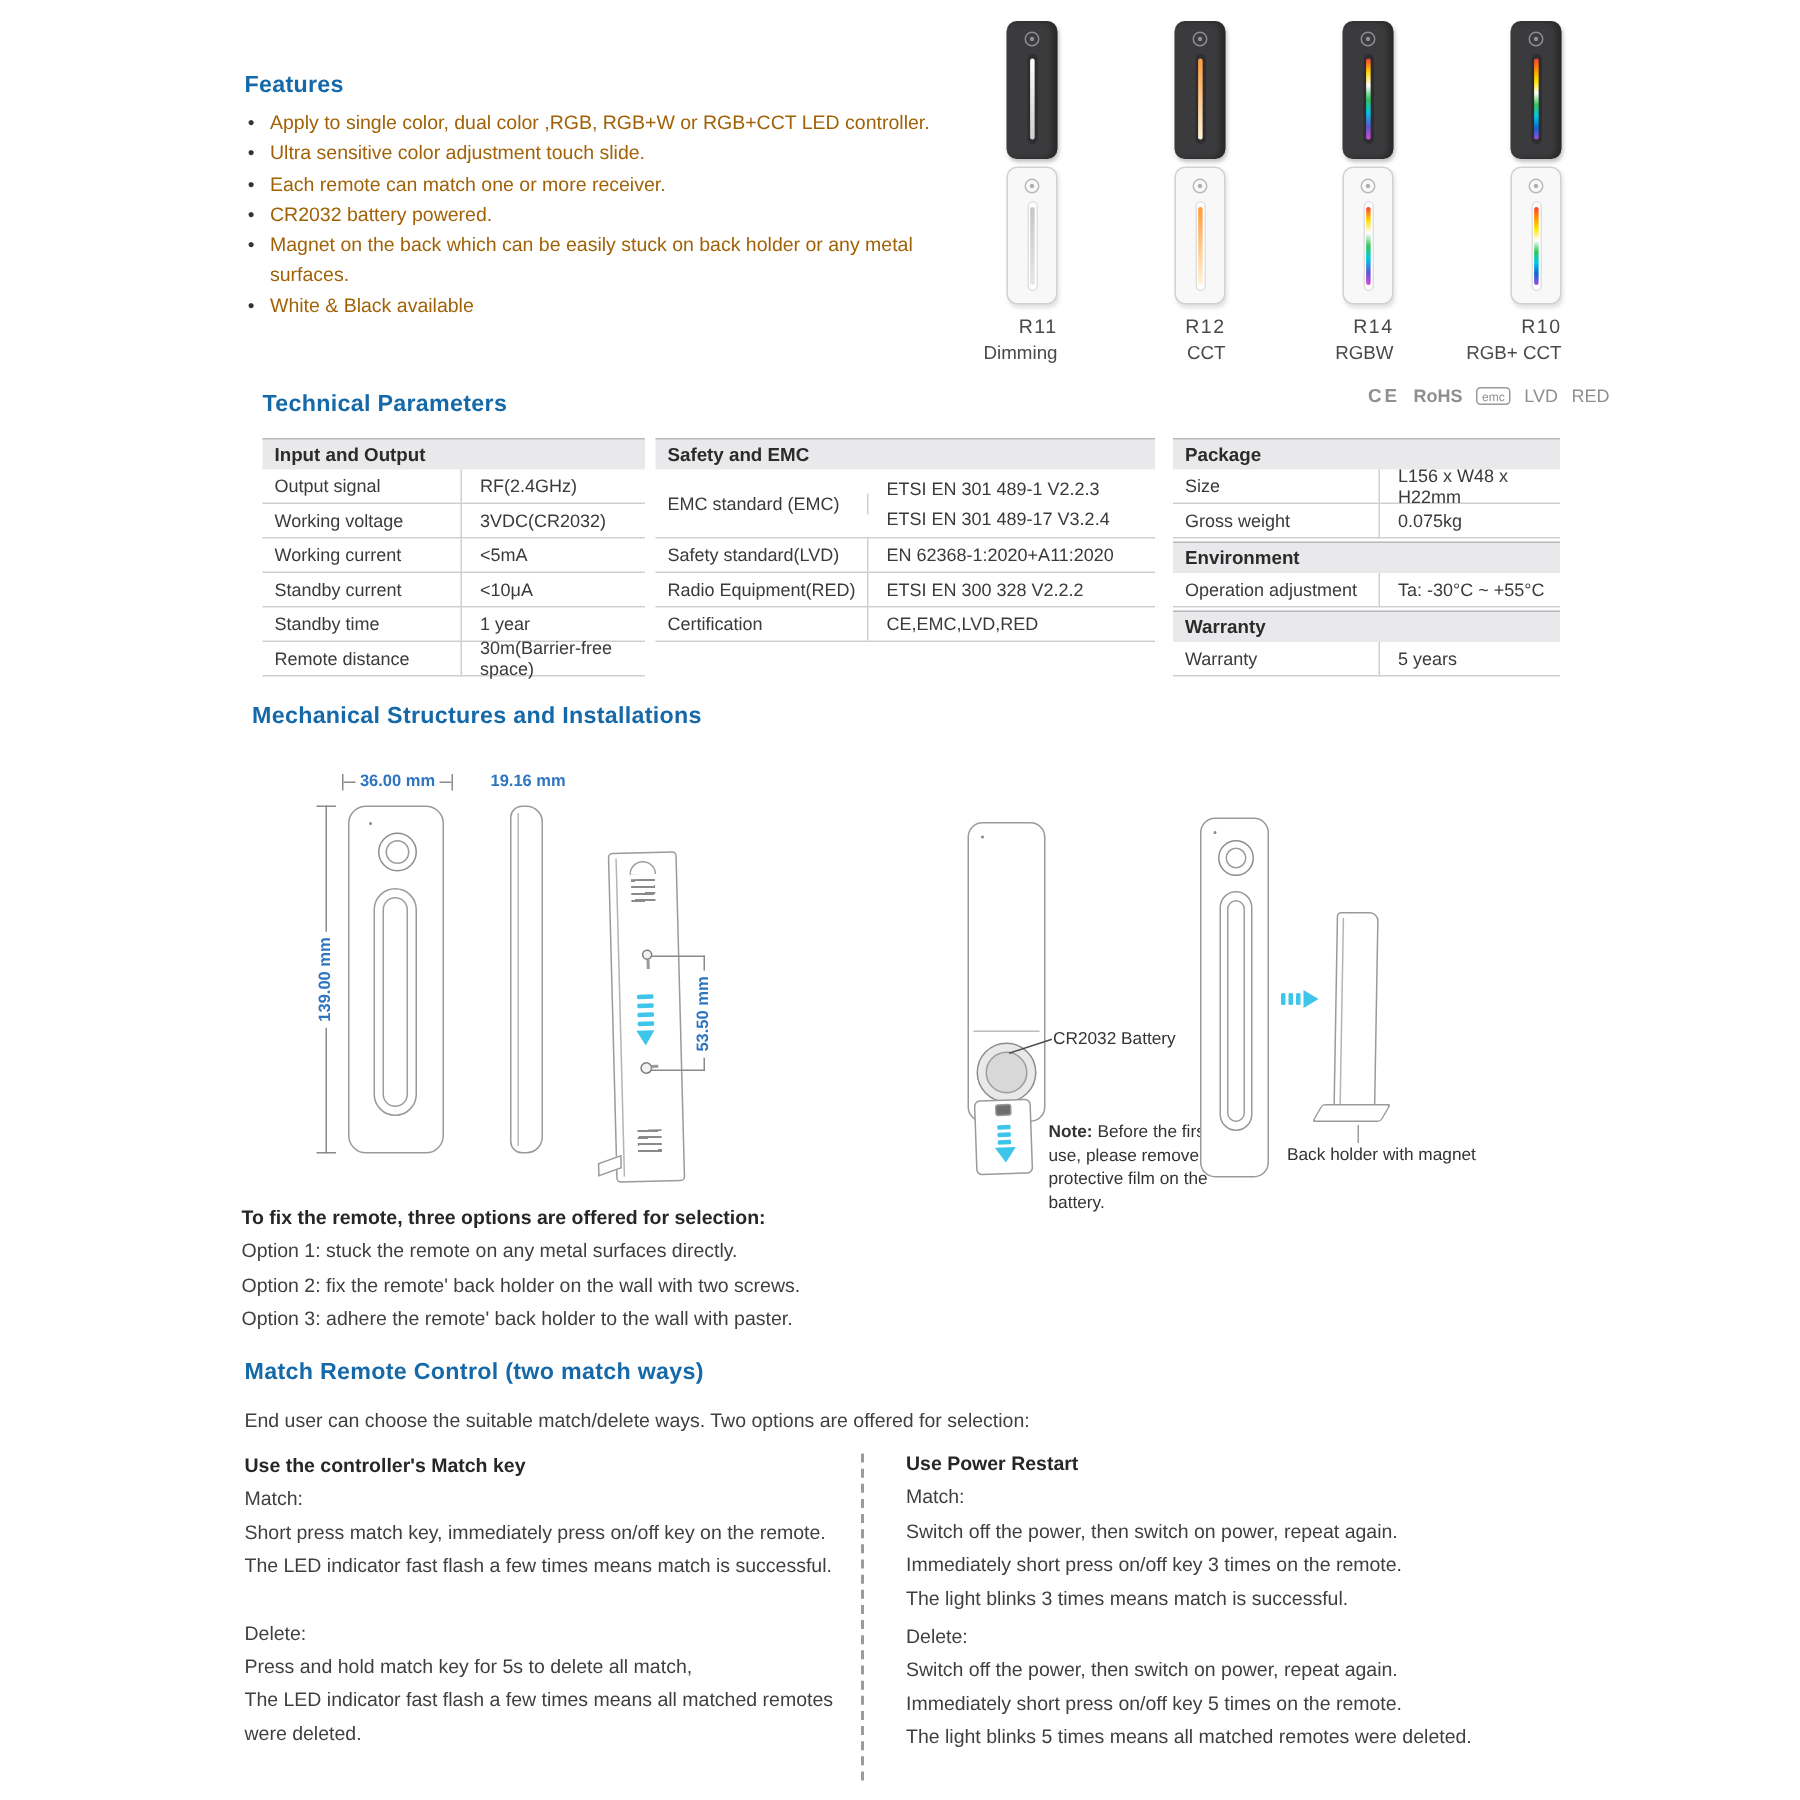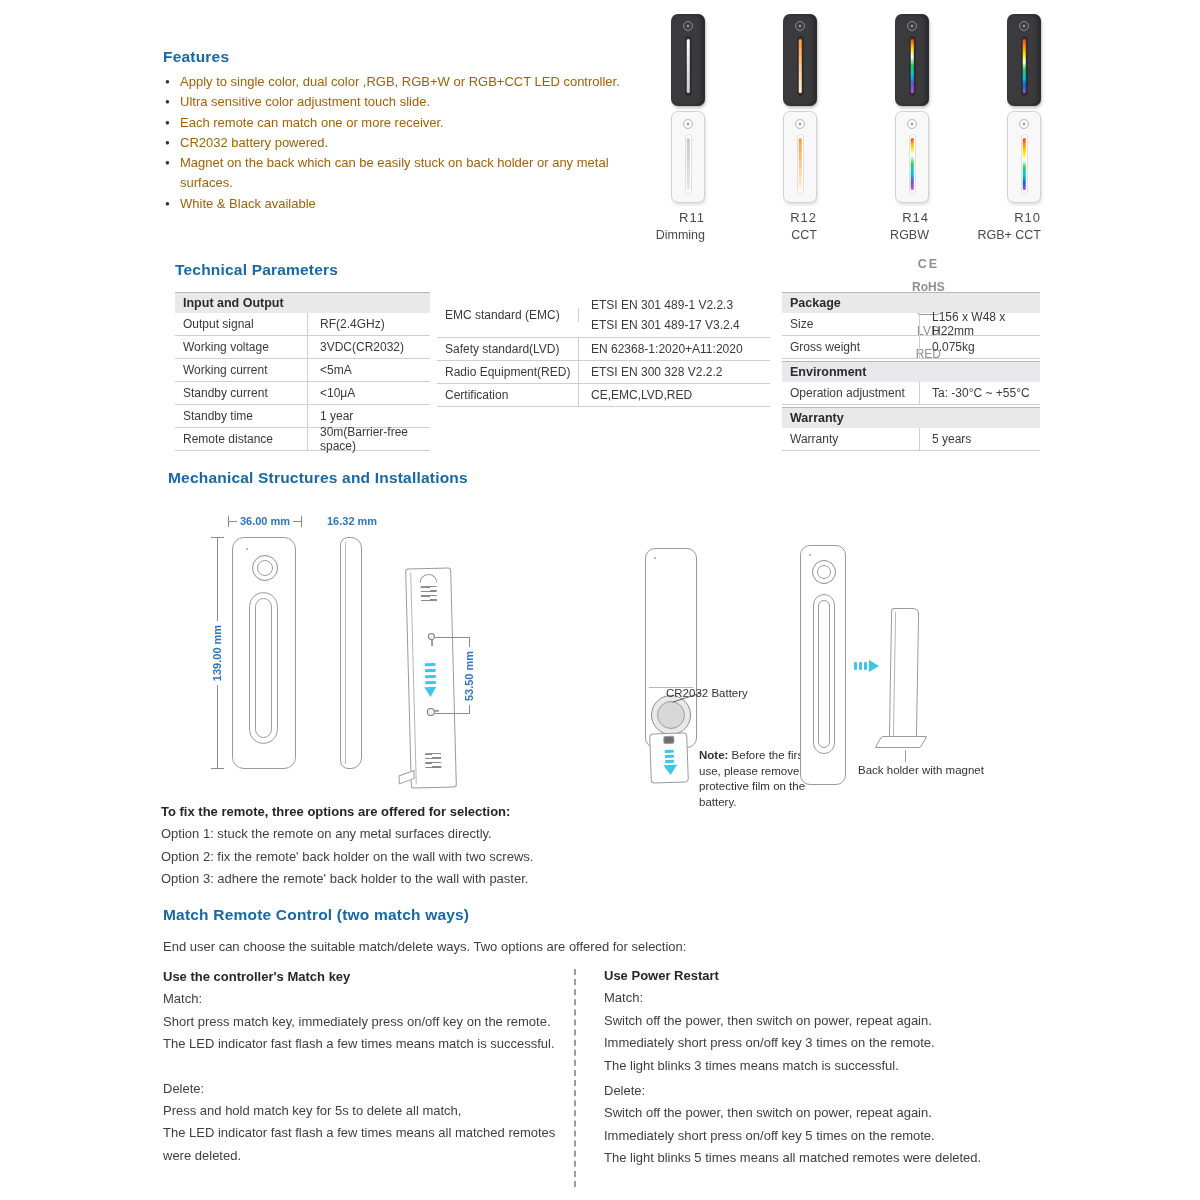--- a/index.html
+++ b/index.html
@@ -35,21 +35,21 @@
   .grad-dim  .r-line { background:linear-gradient(180deg,#ffffff,#cccccc); }
   .white.grad-dim .r-line { background:linear-gradient(180deg,#c7c7c7,#e6e6e6); }
   .grad-cct  .r-line { background:linear-gradient(180deg,#ff9a3c,#ffc98a,#fff3dc); }
   .grad-rgb  .r-line { background:linear-gradient(180deg,#ff3b30,#ff9500,#ffe600,#34c759,#00c7e6,#0a68d6,#a94ad6); }
   .grad-rgbw .r-line { background:linear-gradient(180deg,#ff3b30,#ffd900,#ffffff,#34c759,#00c7e6,#5a58d6,#d64ad6); }
   .grad-rgbcct .r-line { background:linear-gradient(180deg,#ff3b30,#ff9500,#ffe600,#ffffff,#34c759,#00c7e6,#0a68d6,#a94ad6); }
   .r-name { margin-top:7px; font-size:13px; color:#4a4a4a; letter-spacing:1px; }
   .r-type { margin-top:3px; font-size:12.5px; color:#4a4a4a; }
 
   
-  .certs { display:flex; align-items:center; gap:9px; color:#8f8f8f; font-size:12px;flex-direction:column; }
+  .certs { display:flex; align-items:center; gap:9px; color:#8f8f8f; font-size:12px; }
   .cert-ce { font-weight:700; letter-spacing:2px; font-size:12.5px; }
   .cert-rohs { font-weight:700; }
   .cert-emc { border:1px solid #9a9a9a; border-radius:3px; font-size:8px; padding:0 3px; line-height:11px; height:12px; }
 
   
   .tbl { position:absolute; font-size:12px; color:#3a3a3a; }
   .tbl-h { background:#e9e9eb; border-top:1px solid #b9b9bd; height:21px; line-height:20px; font-weight:700; padding-left:8px; font-size:12.5px; color:#2b2b2b; }
   .tbl-r { display:flex; border-bottom:1px solid #cfcfcf; align-items:stretch; }
   .tbl-r .lc { display:flex; align-items:center; border-right:1px solid #cfcfcf; padding-left:8px; }
   .tbl-r .vc { display:flex; flex-direction:column; justify-content:center; padding-left:12px; flex:1; }
@@ -214,20 +214,21 @@
     </div>
     <div class="tbl-r h23">
       <div class="lc" style="width:133px;">Remote distance</div>
       <div class="vc">
           <span>30m(Barrier-free space)</span>
         </div>
     </div>
   </div>
 
   <div class="tbl" style="left:437px; top:292px; width:333px;">
+    <div class="tbl-h">Safety and EMC</div>
     <div class="tbl-r h46">
       <div class="lc" style="width:142px;">EMC standard (EMC)</div>
       <div class="vc" style="gap:6px;">
         <span>ETSI EN 301 489-1 V2.2.3</span>
         <span>ETSI EN 301 489-17 V3.2.4</span>
       </div>
     </div>
     <div class="tbl-r h23">
       <div class="lc" style="width:142px;">Safety standard(LVD)</div>
       <div class="vc">
@@ -300,21 +301,21 @@
     <div class="htick" style="left:0; right:0; bottom:0;"></div>
     <span class="rot dimtxt" style="left:6px; top:50%;">139.00 mm</span>
   </div>
 
   <div class="outline" style="left:340px; top:537px; width:22px; height:232px; border-radius:8px 11px 11px 8px;">
     <div style="position:absolute; left:4px; top:4px; bottom:4px; border-left:1px solid #b8b8b8;"></div>
   </div>
   <div class="dim-h" style="left:324px; top:515px; width:56px;">
     <div class="tick"></div>
       <div class="seg"></div>
-    <span class="dimtxt">16.32 mm</span>
+    <span class="dimtxt">19.16 mm</span>
     <div class="seg"></div>
       <div class="tick"></div>
   </div>
 
   <div class="outline" style="left:408px; top:568px; width:46px; height:220px; border-radius:3px; transform:rotate(-1.5deg); border-width:1.2px;">
     <div style="position:absolute; left:4px; top:3px; bottom:3px; border-left:1px solid #b5b5b5;"></div>
     <div class="thinring" style="left:13px; top:5px; width:18px; height:9px; border-radius:9px 9px 0 0; border-bottom:none;"></div>
     <div class="spring" style="left:14px; top:17px; width:16px; height:17px;"></div>
     <div class="spring" style="left:14px; top:184px; width:16px; height:17px;"></div>
     <div class="screw" style="left:20px; top:64px; width:7px; height:7px;"></div>
@@ -342,21 +343,21 @@
     <div class="thinring" style="left:11px; top:152px; width:28px; height:28px; background:#d8d8d8;"></div>
   </div>
   <div class="outline" style="left:650px; top:733px; width:38px; height:50px; border-radius:4px; transform:rotate(-2deg);">
     <div class="outline" style="left:13px; top:2px; width:11px; height:8px; border-width:1px; border-radius:2px; background:#6e6e6e;"></div>
     <div class="cyan-dash" style="left:14px; top:16px; width:9px; height:2.5px;"></div>
     <div class="cyan-dash" style="left:14px; top:21px; width:9px; height:2.5px;"></div>
     <div class="cyan-dash" style="left:14px; top:26px; width:9px; height:2.5px;"></div>
     <div class="cyan-head-down" style="left:12px; top:31px; border-left-width:7px; border-right-width:7px;"></div>
   </div>
   <div class="leader" style="left:672px; top:697px; width:30px; height:1px; transform:rotate(-18deg);"></div>
-  <div class="abs lbl" style="left:666px; top:687px;">CR2032 Battery</div>
+  <div class="abs lbl" style="left:702px; top:687px;">CR2032 Battery</div>
   <div class="abs" style="left:699px; top:748px; width:132px; font-size:11.5px; line-height:15.5px; color:#333;">
     <span style="font-weight:700;">Note:</span>
     <span>Before the first use, please remove the protective film on the battery.</span>
   </div>
 
   <div class="outline" style="left:800px; top:545px; width:46px; height:240px; border-radius:10px;">
     <div class="thinring" style="left:8px; top:8px; width:2px; height:2px; border-color:#888;"></div>
     <div class="ring" style="left:11px; top:14px; width:24px; height:24px;"></div>
     <div class="thinring" style="left:16px; top:19px; width:14px; height:14px;"></div>
     <div class="outline" style="left:12px; top:48px; width:22px; height:160px; border-radius:11px; border-width:1.2px;"></div>

